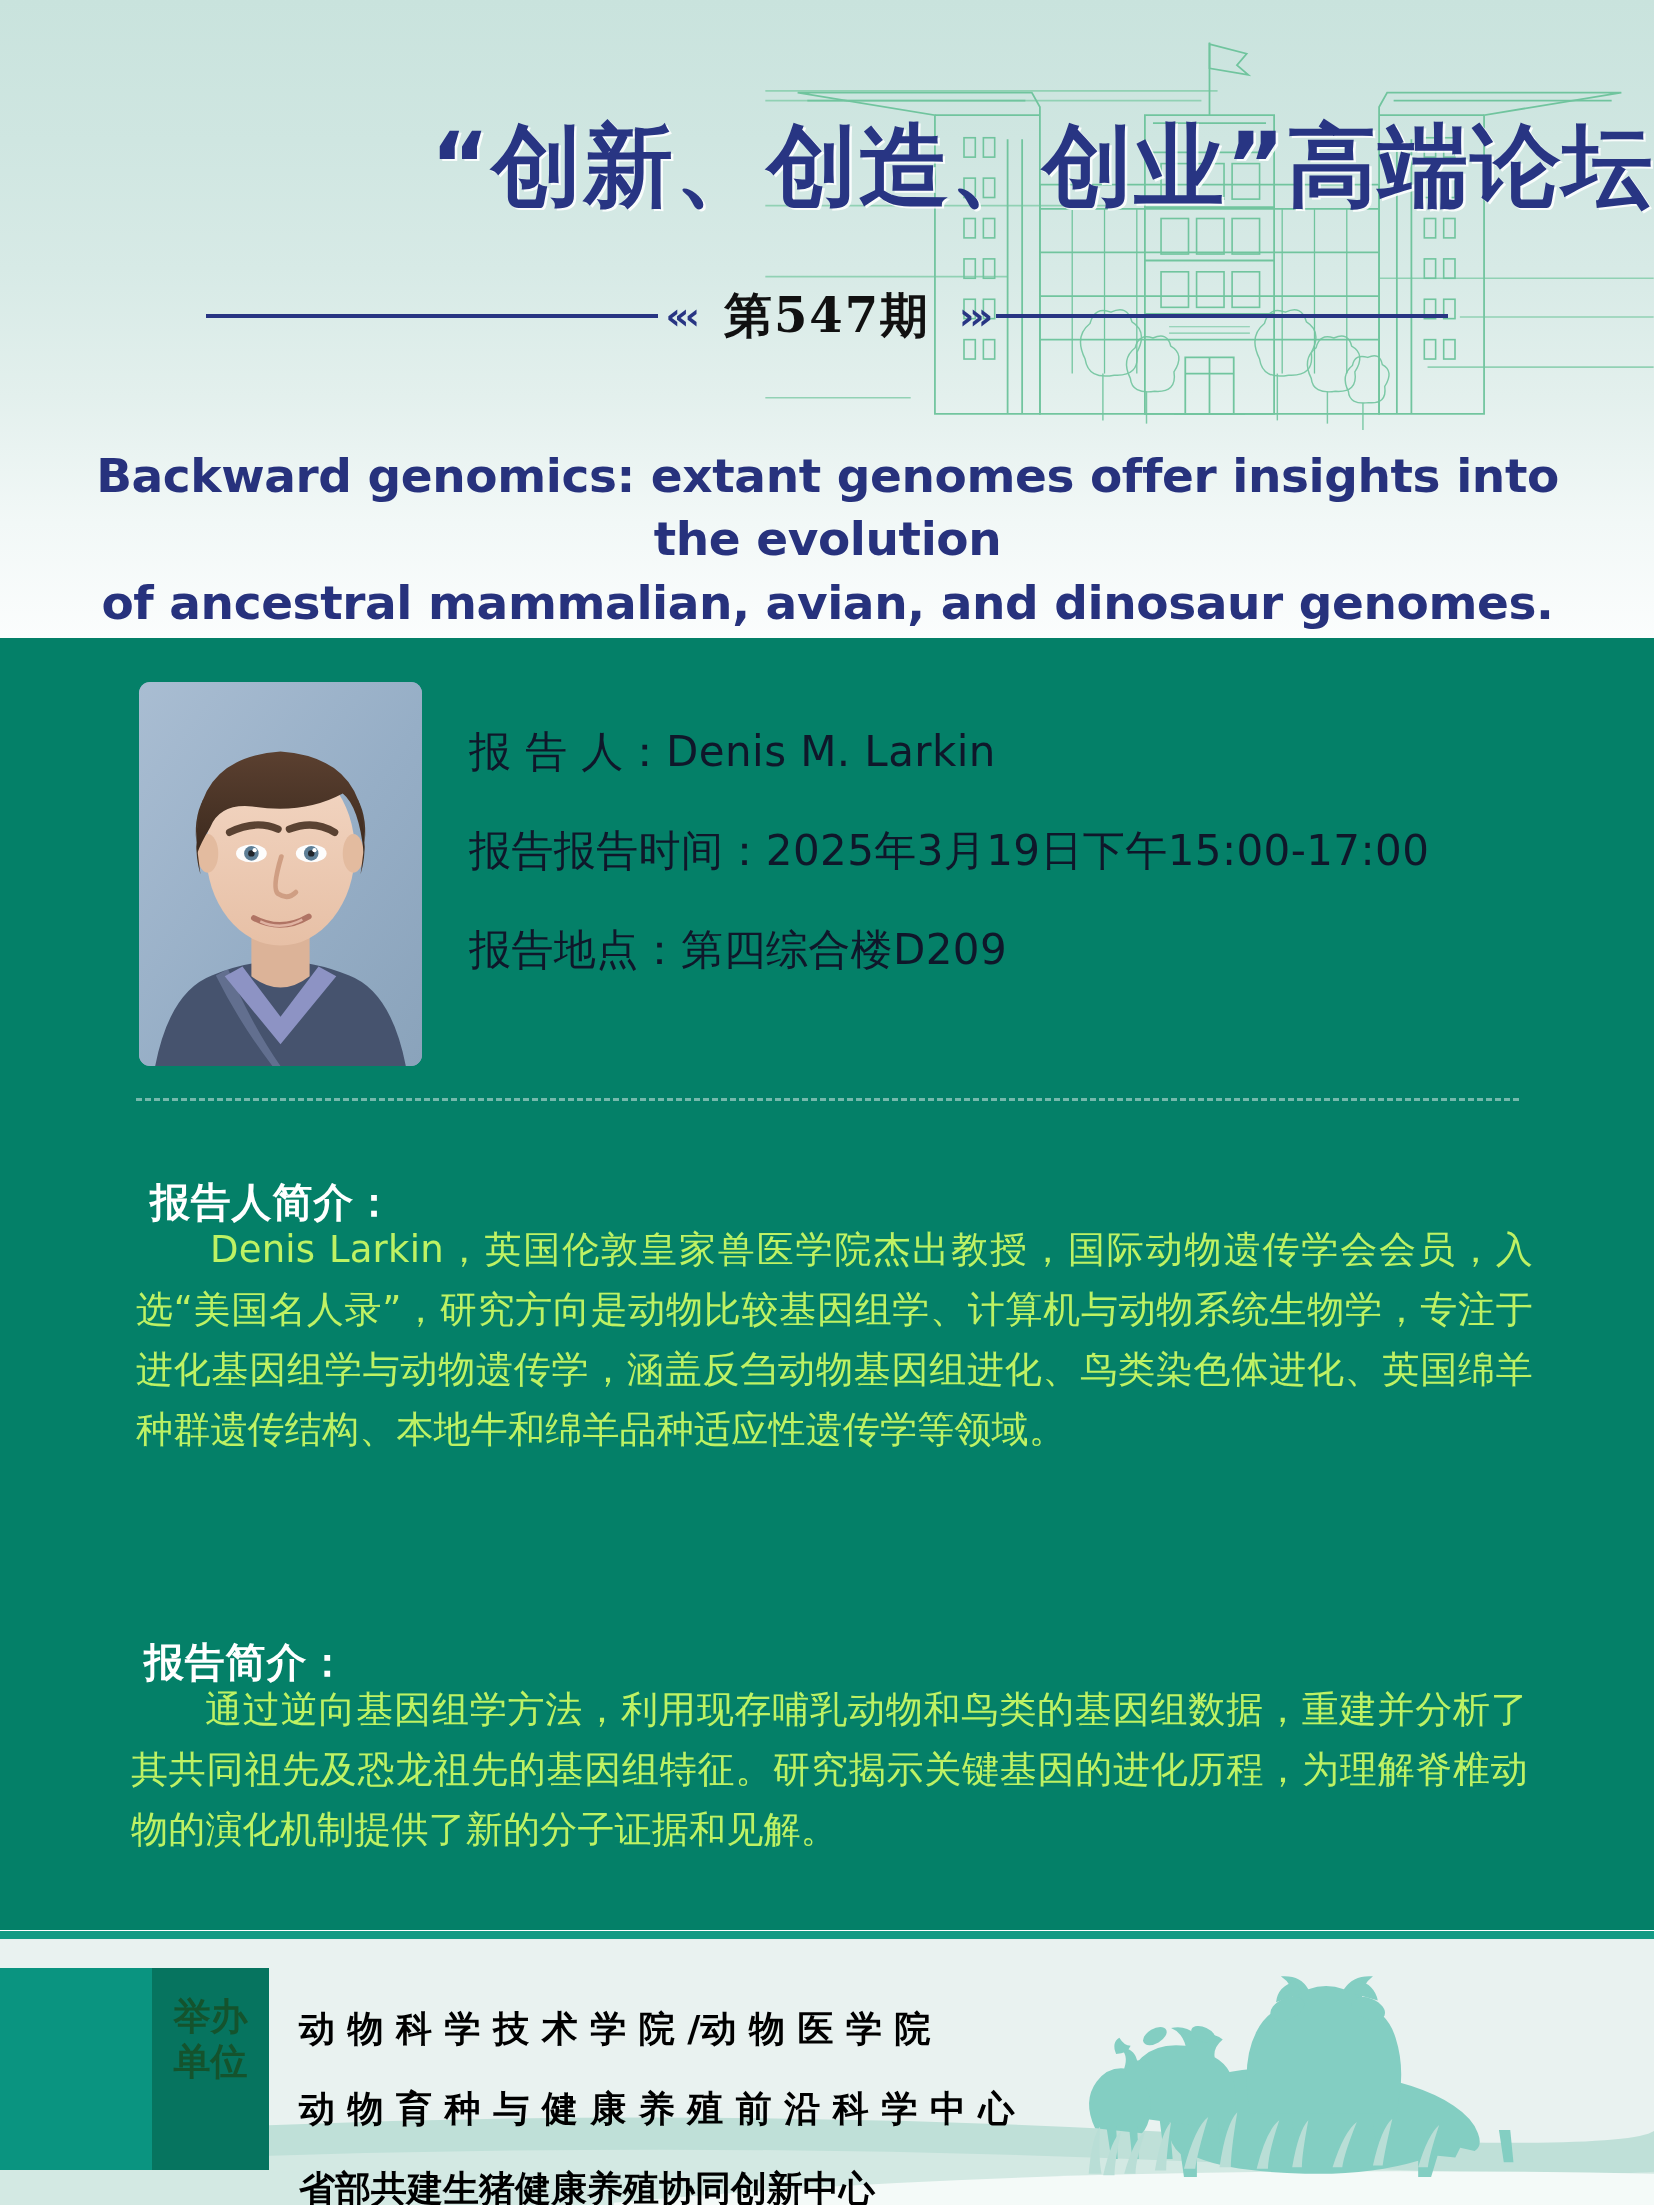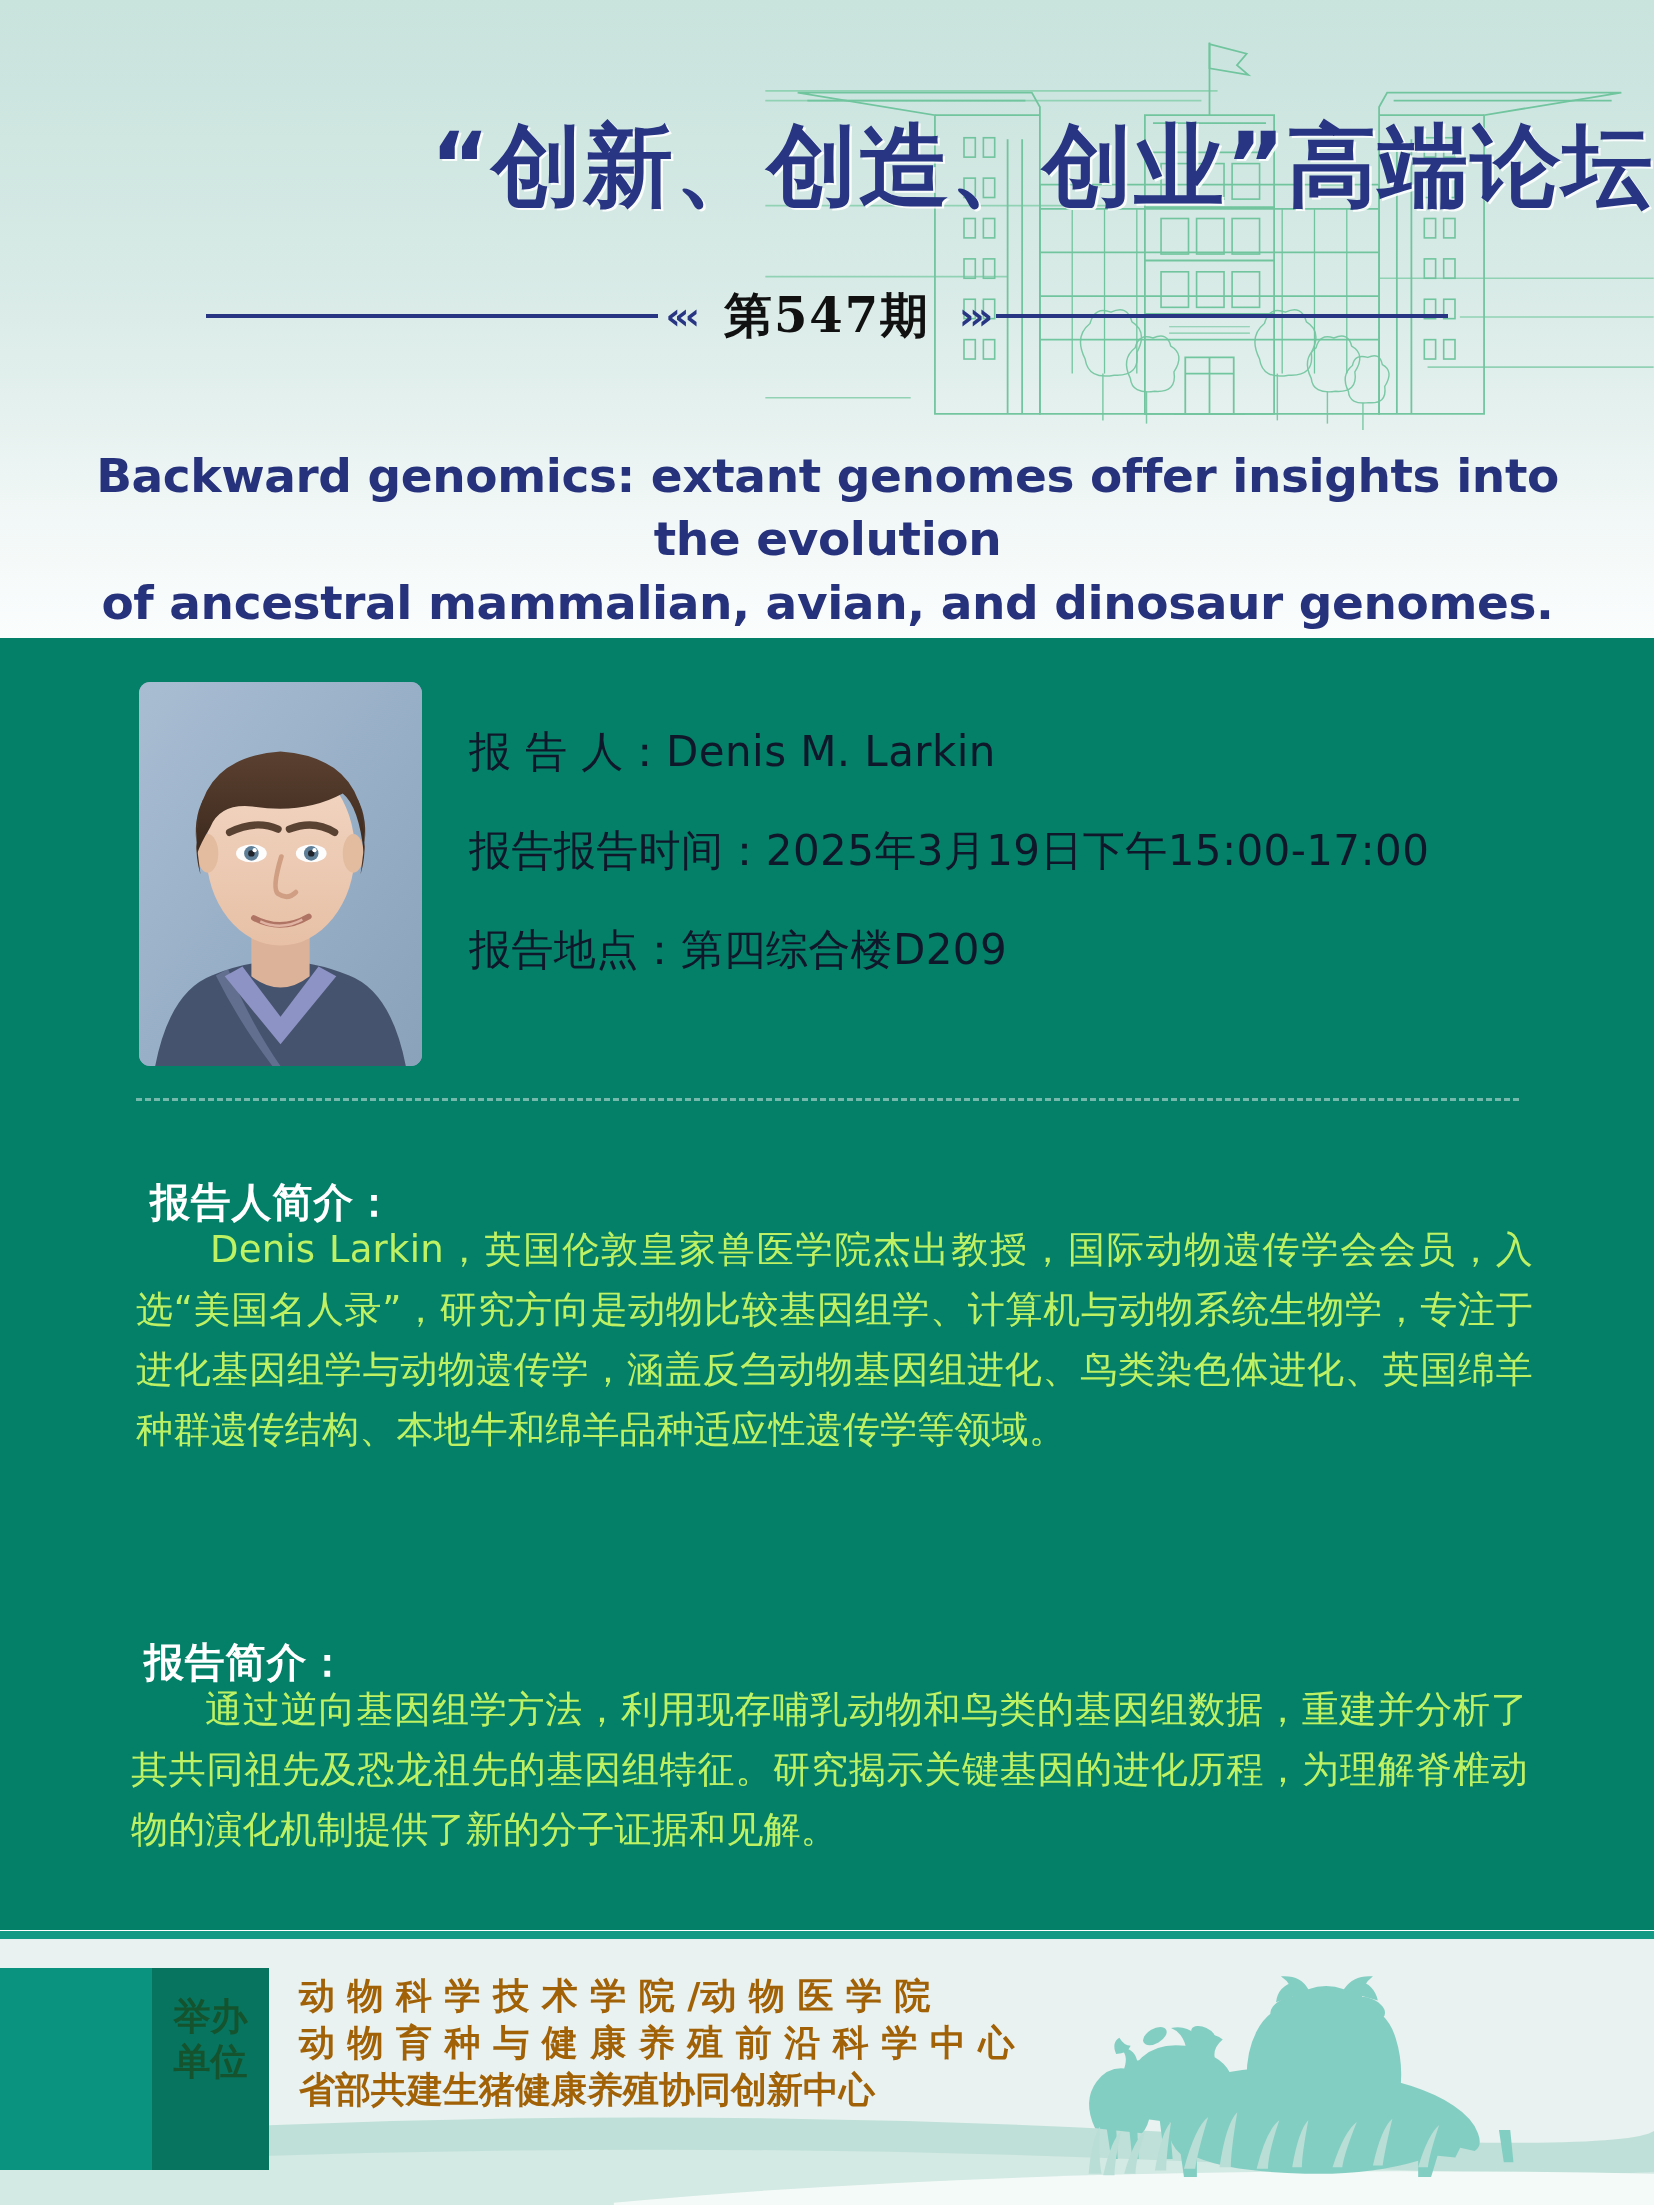--- a/index.html
+++ b/index.html
@@ -98,22 +98,23 @@
 
   .org-block-a { position:absolute; left:0;   top:37px; width:267px; height:202px; background:#0a9480; }
   .org-block-b { position:absolute; left:152px; top:37px; width:117px; height:202px; background:#06745f; }
   .org-label {
     position:absolute; left:152px; top:63px; width:117px; text-align:center;
     font-size:37px; line-height:1.22; color:#14532d; font-weight:bold;
     font-family:"DejaVu Sans","Liberation Sans",sans-serif;
   }
   .org-list { position:absolute; left:299px; top:42px; }
   .org-item {
-    font-size:36px; line-height:1.30; color:#a16207; white-space:nowrap; font-weight:bold;
-    font-family:"DejaVu Sans","Liberation Sans",sans-serif;
+    font-size:36px; line-height:1.30; color:#000000; white-space:nowrap; font-weight:bold;
+    font-family:"DejaVu Sans","Liberation Sans",sans-serif;
+    margin-top:33px;
   }
 </style>
 </head>
 <body>
 
 <div class="header">
 
   <svg class="bldg" viewBox="0 0 1100 660" fill="none" stroke="#6cc39b" stroke-width="2.2">
 
     <g stroke="#8ed0b2" stroke-width="2">

